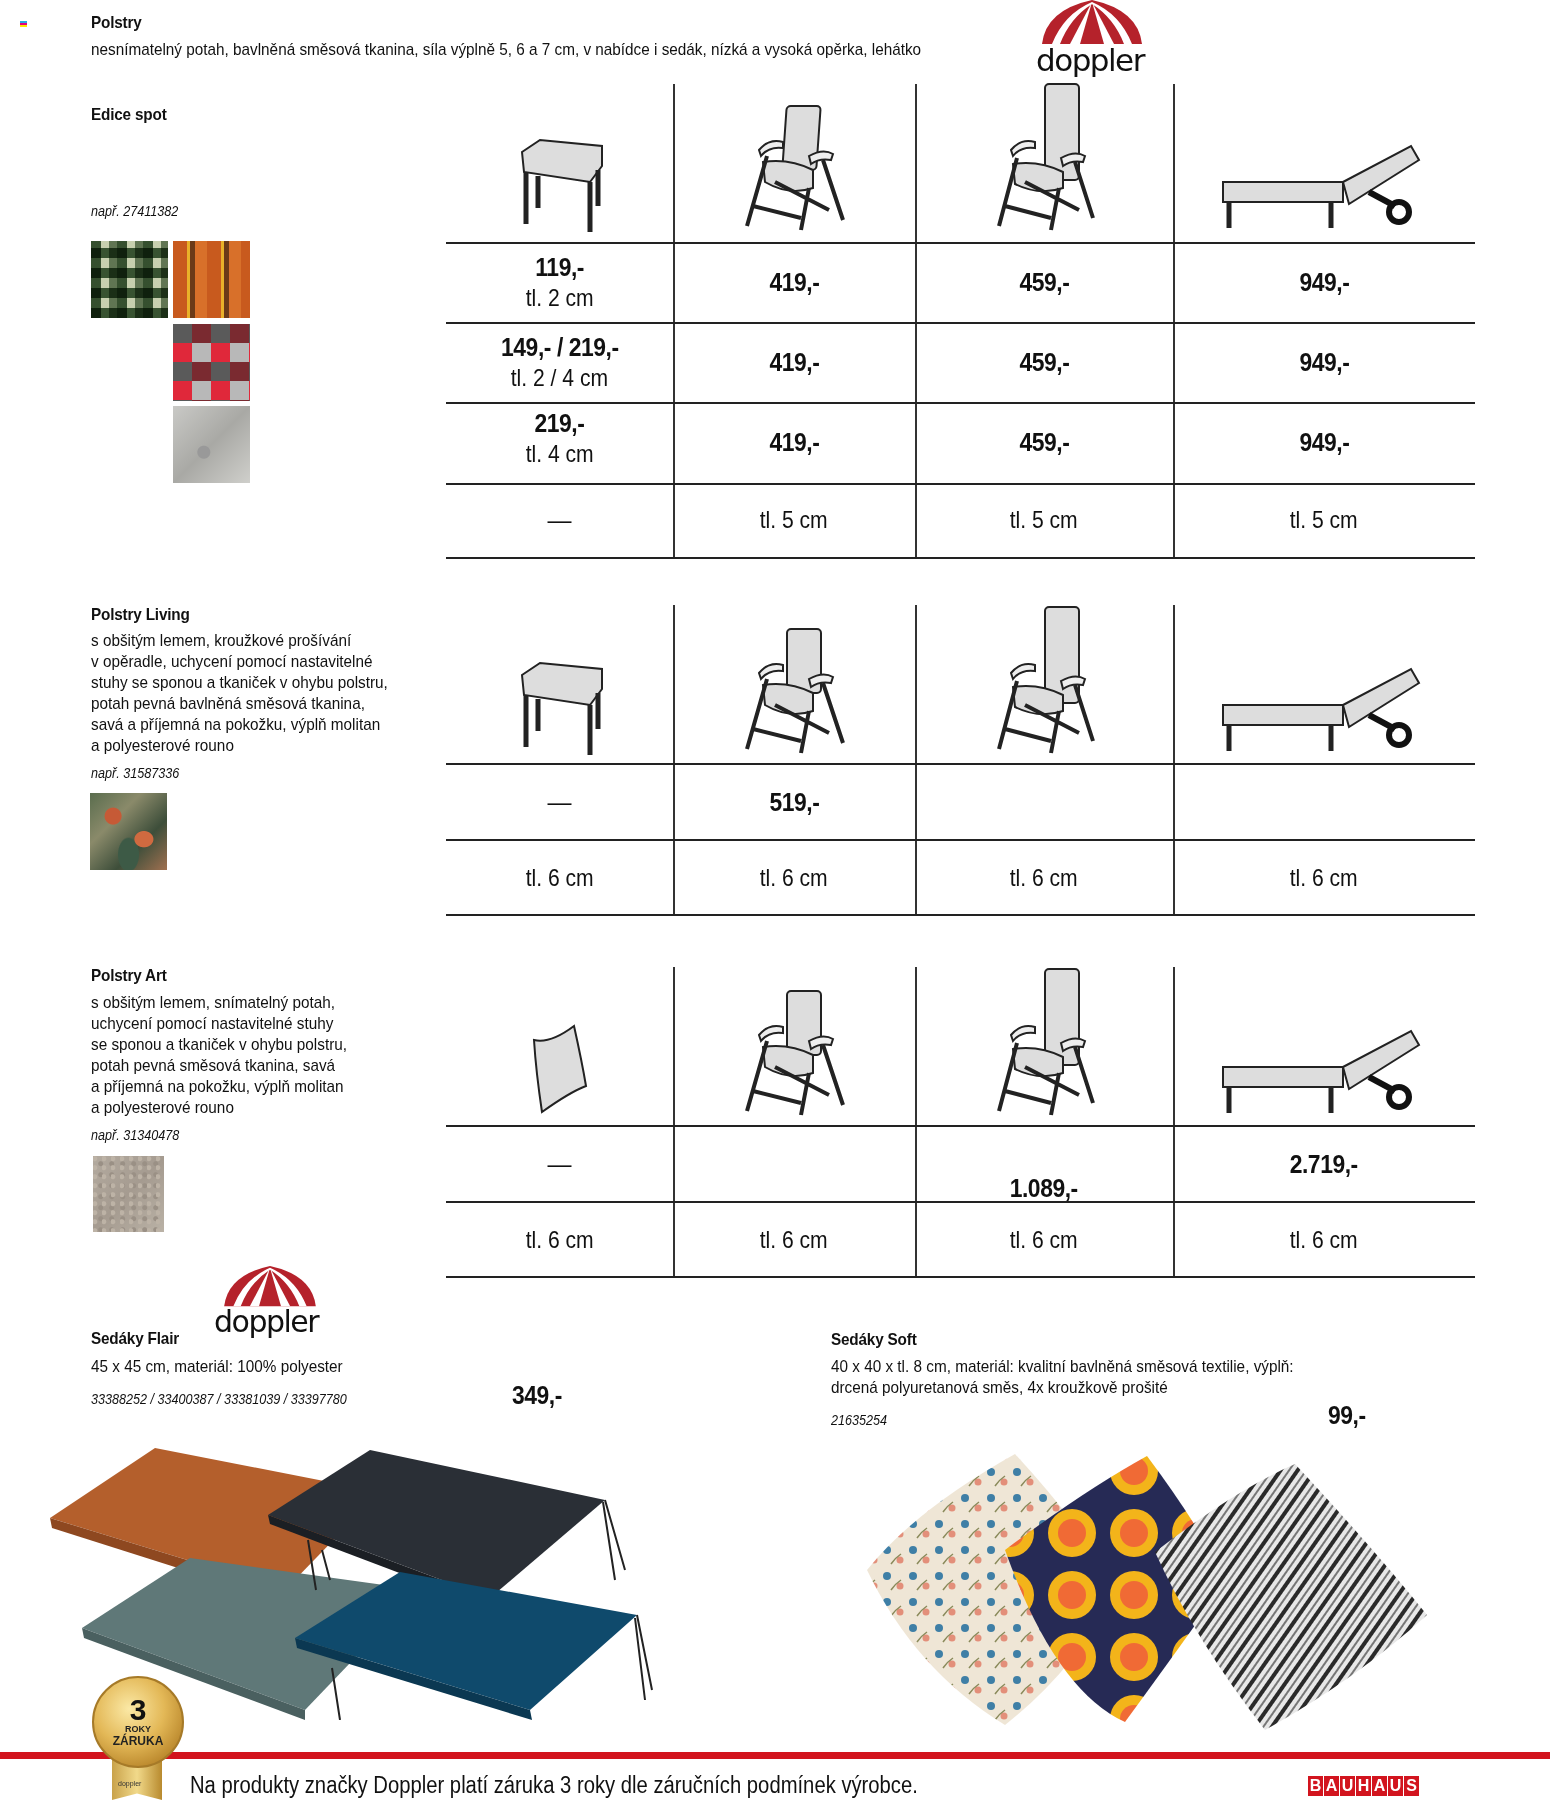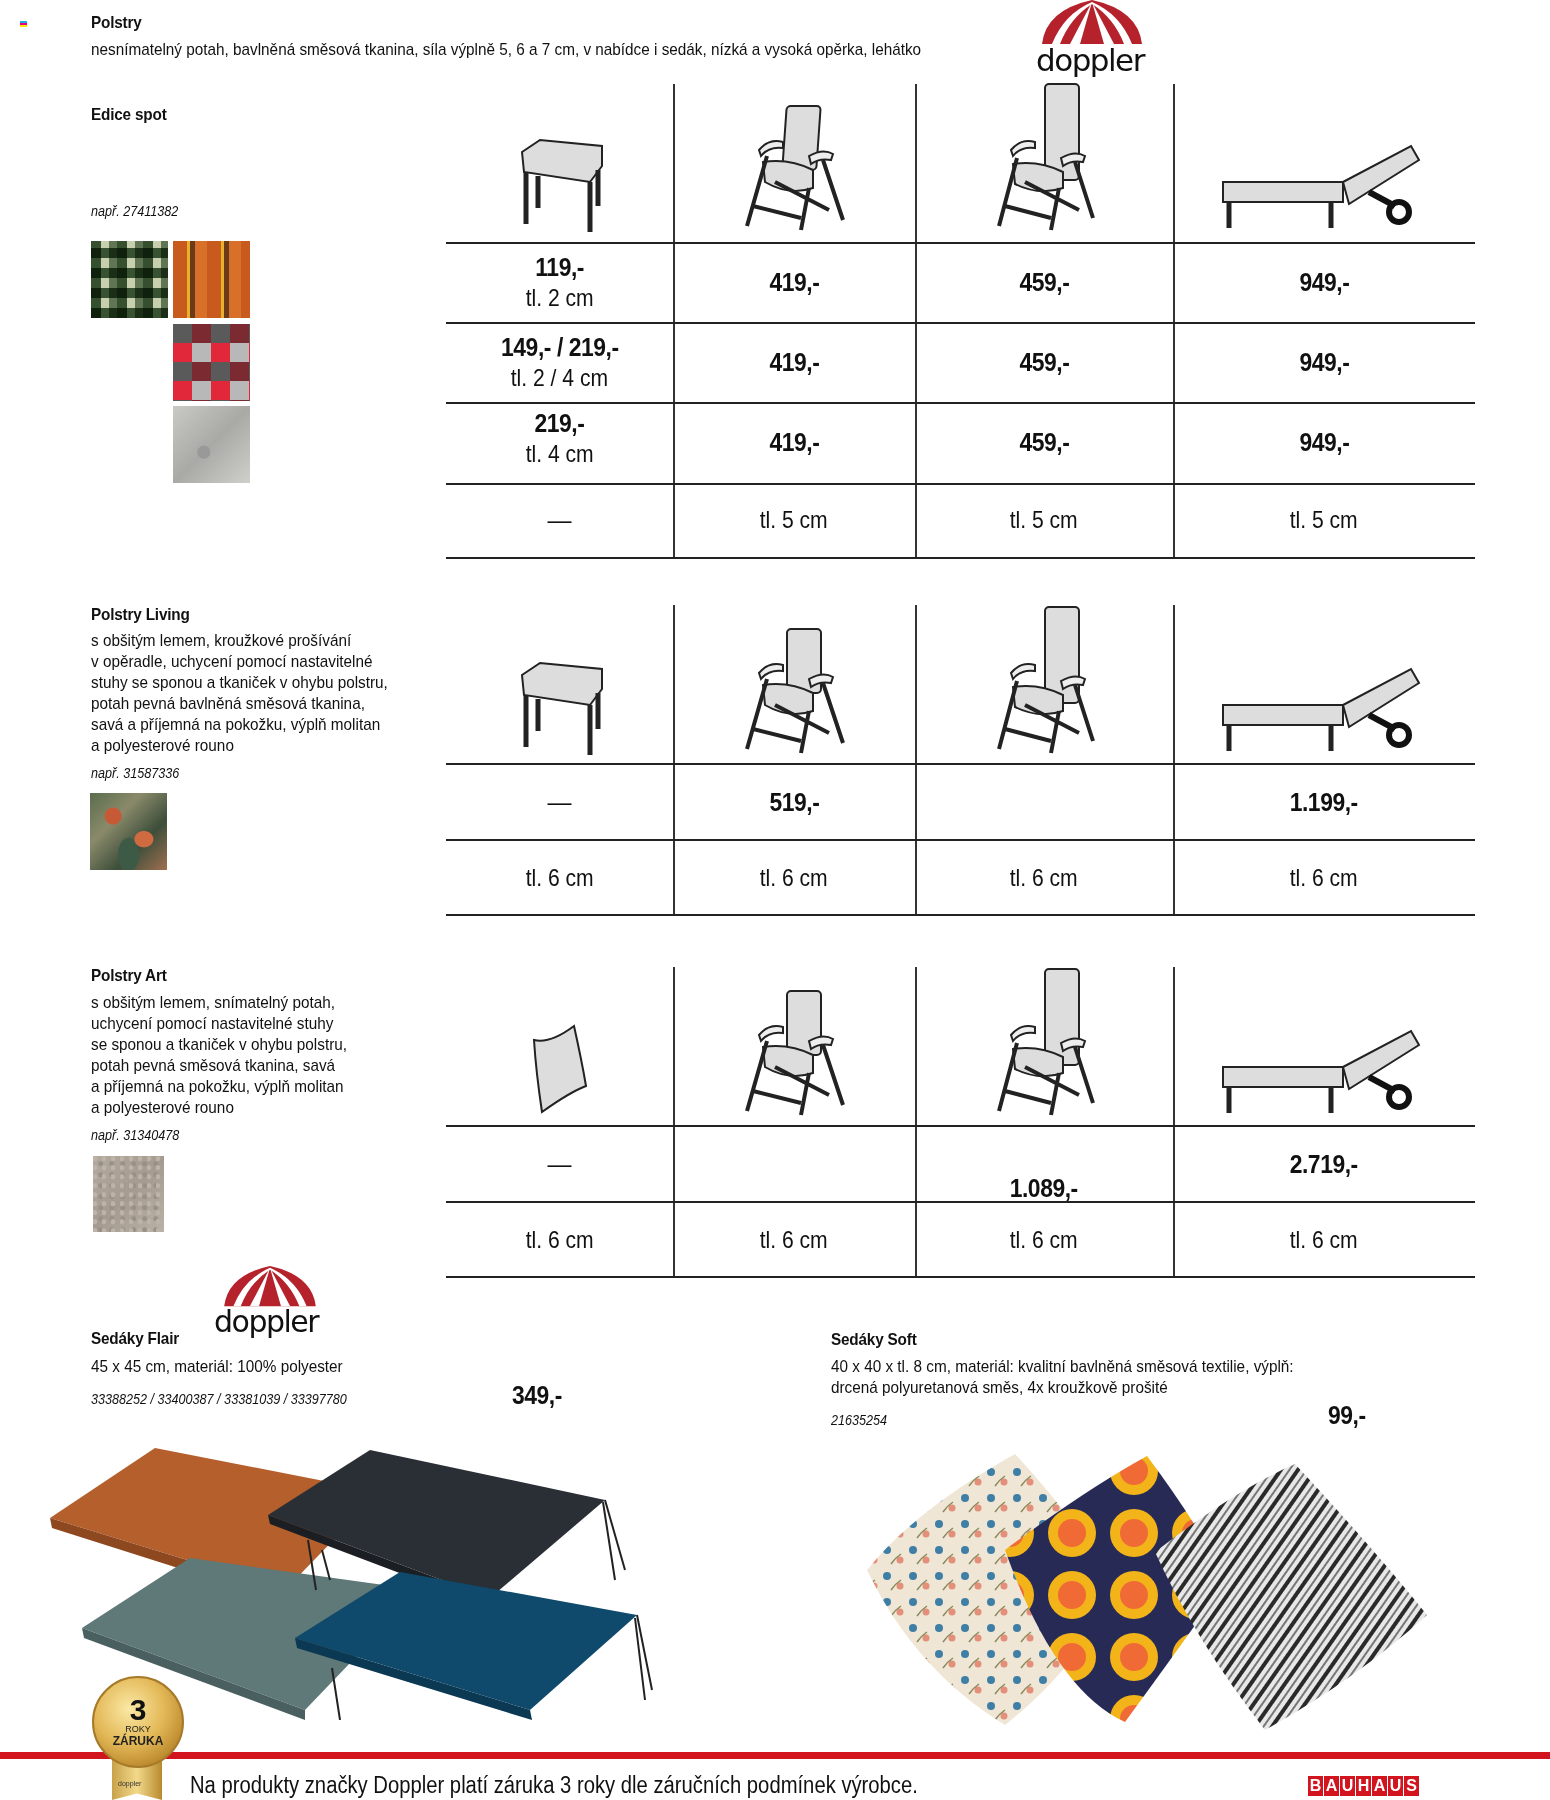--- a/index.html
+++ b/index.html
@@ -211,23 +211,20 @@
         <path d="M150 50 L176 64" stroke="#111" stroke-width="6"></path>
       </svg>
   </div>
 
   <div class="cell" style="left:0;top:160px;width:227px;height:74px;">
       <div class="dash">—</div>
     </div>
   <div class="cell" style="left:227px;top:160px;width:242px;height:74px;">
       <div class="price">519,-</div>
     </div>
-  <div class="cell" style="left:727px;top:160px;width:302px;height:74px;">
-      <div class="price">1.199,-</div>
-    </div>
 
   <div class="cell" style="left:0;top:236px;width:227px;height:73px;">
       <div class="thick">tl. 6 cm</div>
     </div>
   <div class="cell" style="left:227px;top:236px;width:242px;height:73px;">
       <div class="thick">tl. 6 cm</div>
     </div>
   <div class="cell" style="left:469px;top:236px;width:258px;height:73px;">
       <div class="thick">tl. 6 cm</div>
     </div>
@@ -382,21 +379,21 @@
     <path d="M300 112 Q380 50 440 24 Q520 110 572 175 Q500 240 410 290 Q340 200 300 112 Z" fill="url(#stripes)"></path>
   </svg>
 </div>
 
 <div class="abs bottom-red"></div>
 
 <div class="abs" style="left:92px;top:1676px;width:92px;height:124px;">
   <div style="position:absolute;left:20px;top:70px;width:50px;height:54px;background:linear-gradient(90deg,#c9a24a,#f1d98a,#b88a2e);clip-path:polygon(0 0,100% 0,100% 100%,50% 88%,0 100%);"></div>
   <div style="position:absolute;left:0;top:0;width:92px;height:92px;border-radius:50%;background:radial-gradient(circle at 40% 35%,#fbe9a6,#e3b857 45%,#b8852a 80%,#8c621c);border:2px solid #a67a28;display:flex;flex-direction:column;align-items:center;justify-content:center;">
     <div style="font-weight:bold;font-size:30px;color:#111;line-height:28px;">3</div>
-    <div style="font-weight:normal;font-size:9px;color:#222;">ROKY</div>
+    <div style="font-weight:bold;font-size:9px;color:#222;">ROKY</div>
     <div style="font-weight:bold;font-size:12px;color:#222;">ZÁRUKA</div>
   </div>
   <div style="position:absolute;left:26px;top:104px;font-size:7px;color:#333;">doppler</div>
 </div>
 
 <div class="abs footer-text">Na produkty značky Doppler platí záruka 3 roky dle záručních podmínek výrobce.</div>
 
 <div class="abs bauhaus">
   <span>B</span>
     <span>A</span>

